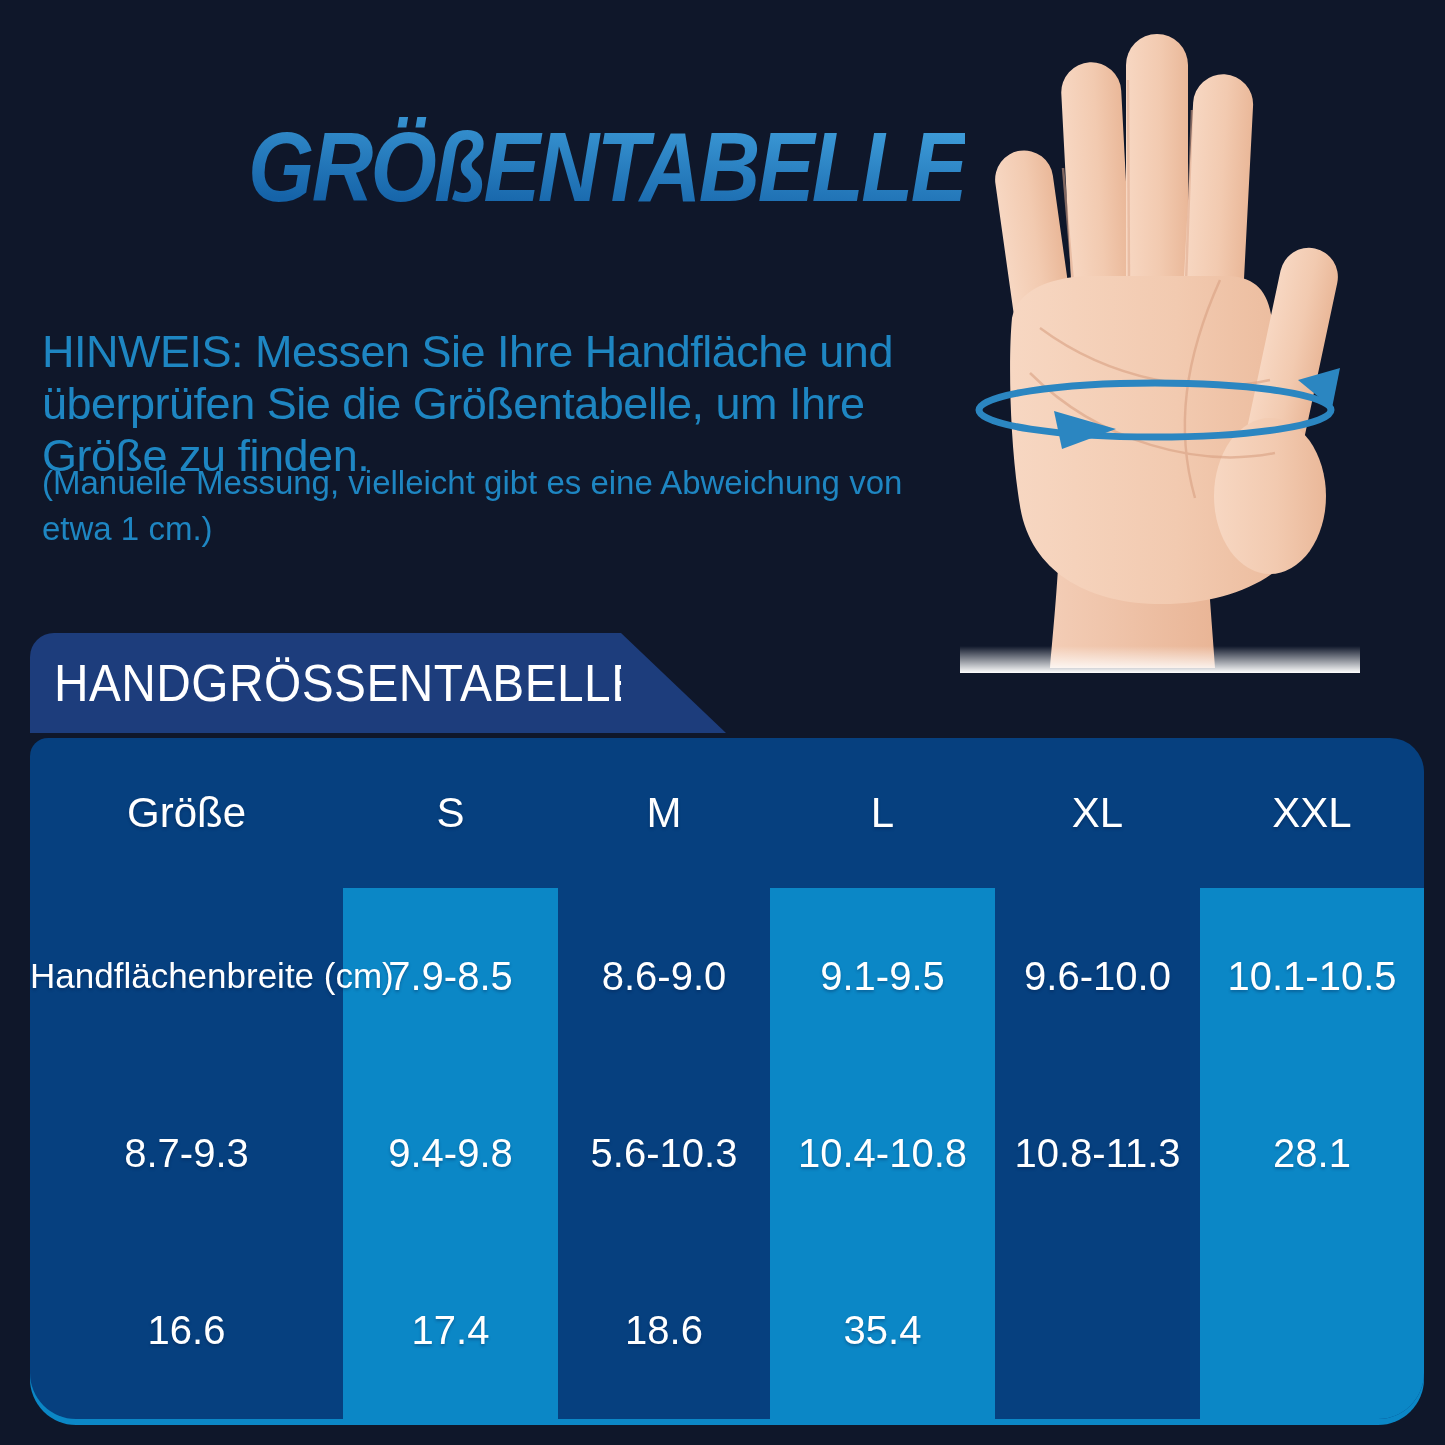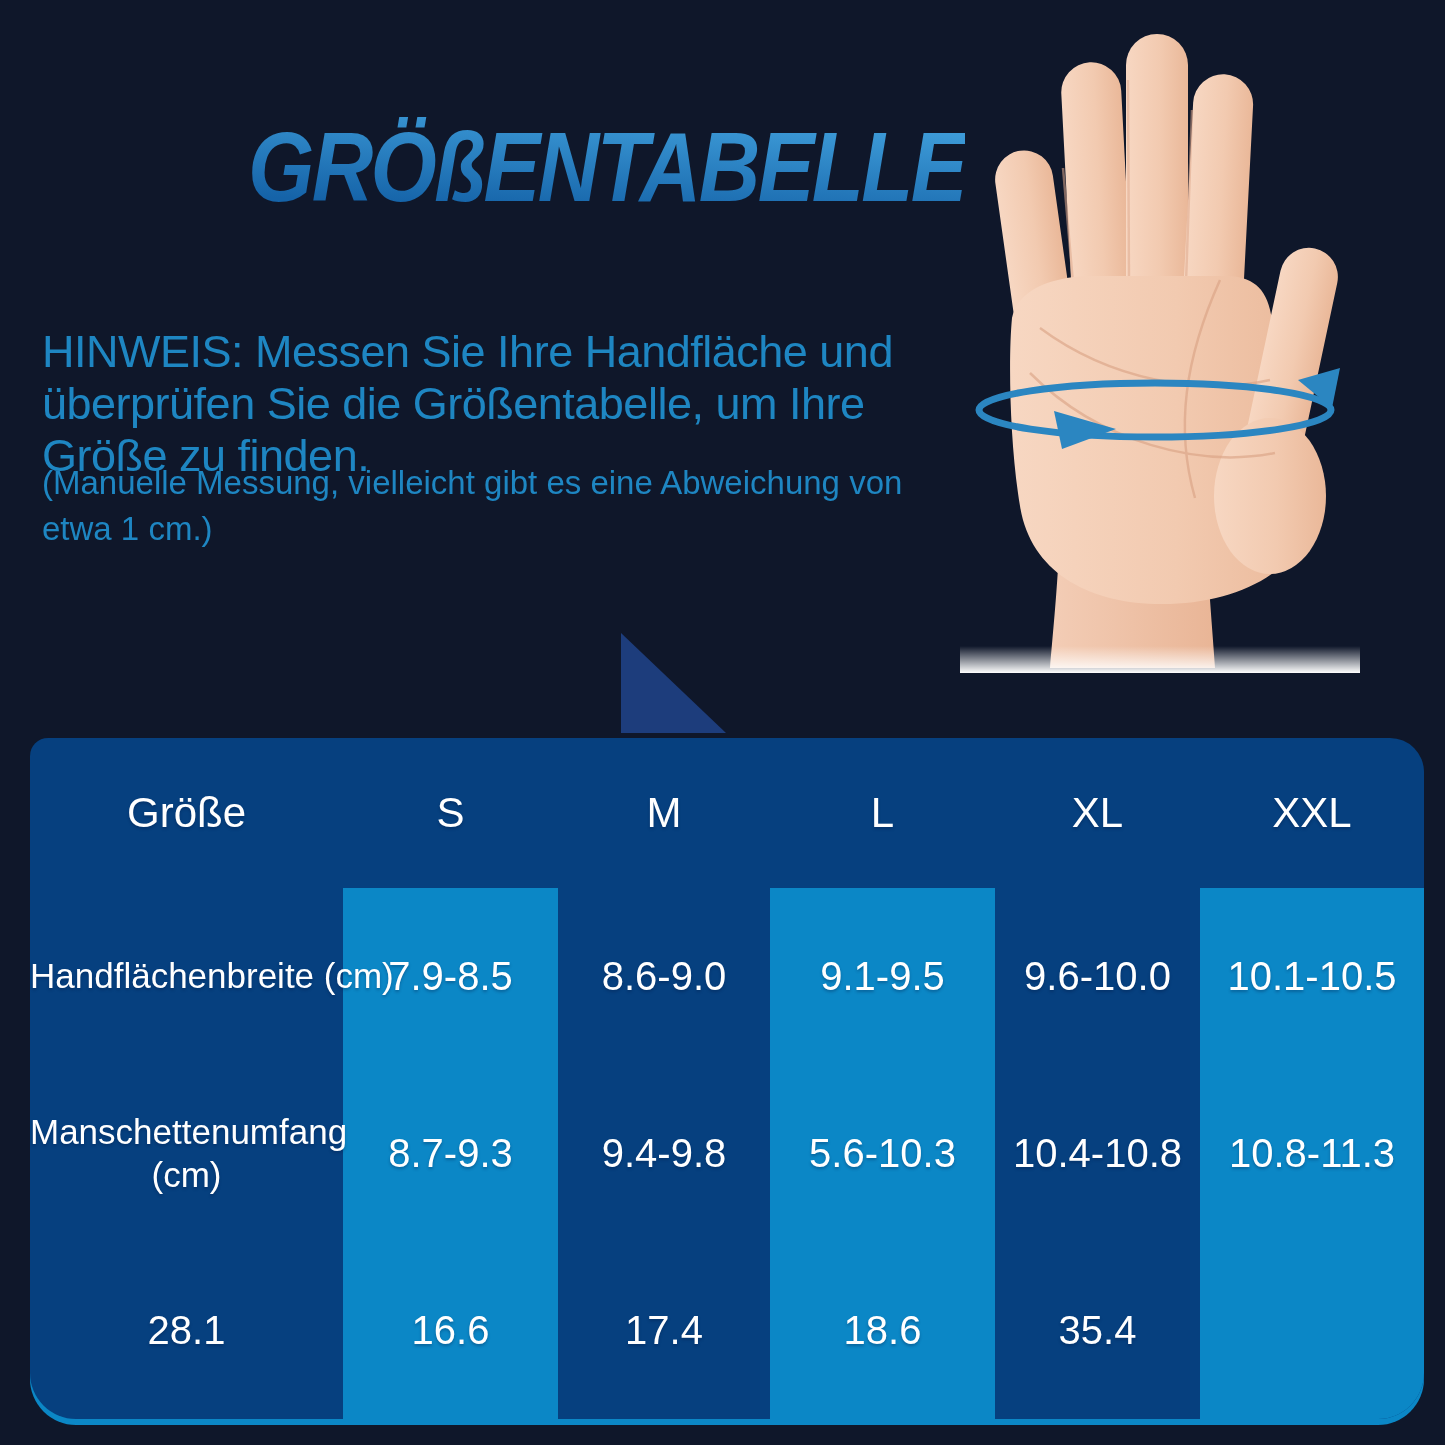--- a/index.html
+++ b/index.html
@@ -65,21 +65,21 @@
   .band-xxl { left:1170px; width:224px; }
 
   .grid {
     position:absolute; inset:0;
     display:grid;
     grid-template-columns:313px 215px 212px 225px 205px 224px;
     grid-template-rows:150px 177px 177px 177px;
     place-items:center;
   }
   .cell {
-    color:var(--table-text); text-align:center; line-height:1.22;
+    color:var(--table-text); line-height:1.22;
     text-shadow:0 2px 3px rgba(0,20,60,.30);
   }
   .cell.h   { font-size:42px; }
   .cell.lbl { font-size:35px; max-width:313px; }
   .cell.val { font-size:40px; white-space:nowrap; }
   .grid .cell:nth-child(7) { white-space:nowrap; }  
 
   
   .hand-wrap { position:absolute; left:960px; top:28px; width:400px; height:645px; }
 </style>
@@ -148,40 +148,42 @@
       <g>
         <ellipse cx="185" cy="382" rx="176" ry="27" fill="none" style="stroke:var(--arrow)" stroke-width="7"></ellipse>
         <polygon points="146,401 84,383 92,421" style="fill:var(--arrow)"></polygon>
         <polygon points="328,352 370,340 362,380" style="fill:var(--arrow)"></polygon>
       </g>
 
       <rect x="-10" y="618" width="400" height="27" fill="url(#fade)"></rect>
     </svg>
   </div>
 
+  <div class="banner">
+    <div class="banner-label">HANDGRÖSSENTABELLE</div>
+  </div>
   <div class="banner-slant"></div>
 
   <div class="size-table">
     <div class="band band-s"></div>
     <div class="band band-l"></div>
     <div class="band band-xxl"></div>
     <div class="grid">
         <div class="cell h">Größe</div>
         <div class="cell h">S</div>
         <div class="cell h">M</div>
         <div class="cell h">L</div>
         <div class="cell h">XL</div>
         <div class="cell h">XXL</div>
         <div class="cell lbl">Handflächenbreite (cm)</div>
         <div class="cell val">7.9-8.5</div>
         <div class="cell val">8.6-9.0</div>
         <div class="cell val">9.1-9.5</div>
         <div class="cell val">9.6-10.0</div>
         <div class="cell val">10.1-10.5</div>
-        <div class="cell lbl">Manschettenumfang (cm)</div>
         <div class="cell val">8.7-9.3</div>
         <div class="cell val">9.4-9.8</div>
         <div class="cell val">5.6-10.3</div>
         <div class="cell val">10.4-10.8</div>
         <div class="cell val">10.8-11.3</div>
         <div class="cell val">28.1</div>
         <div class="cell val">16.6</div>
         <div class="cell val">17.4</div>
         <div class="cell val">18.6</div>
         <div class="cell val">35.4</div>

